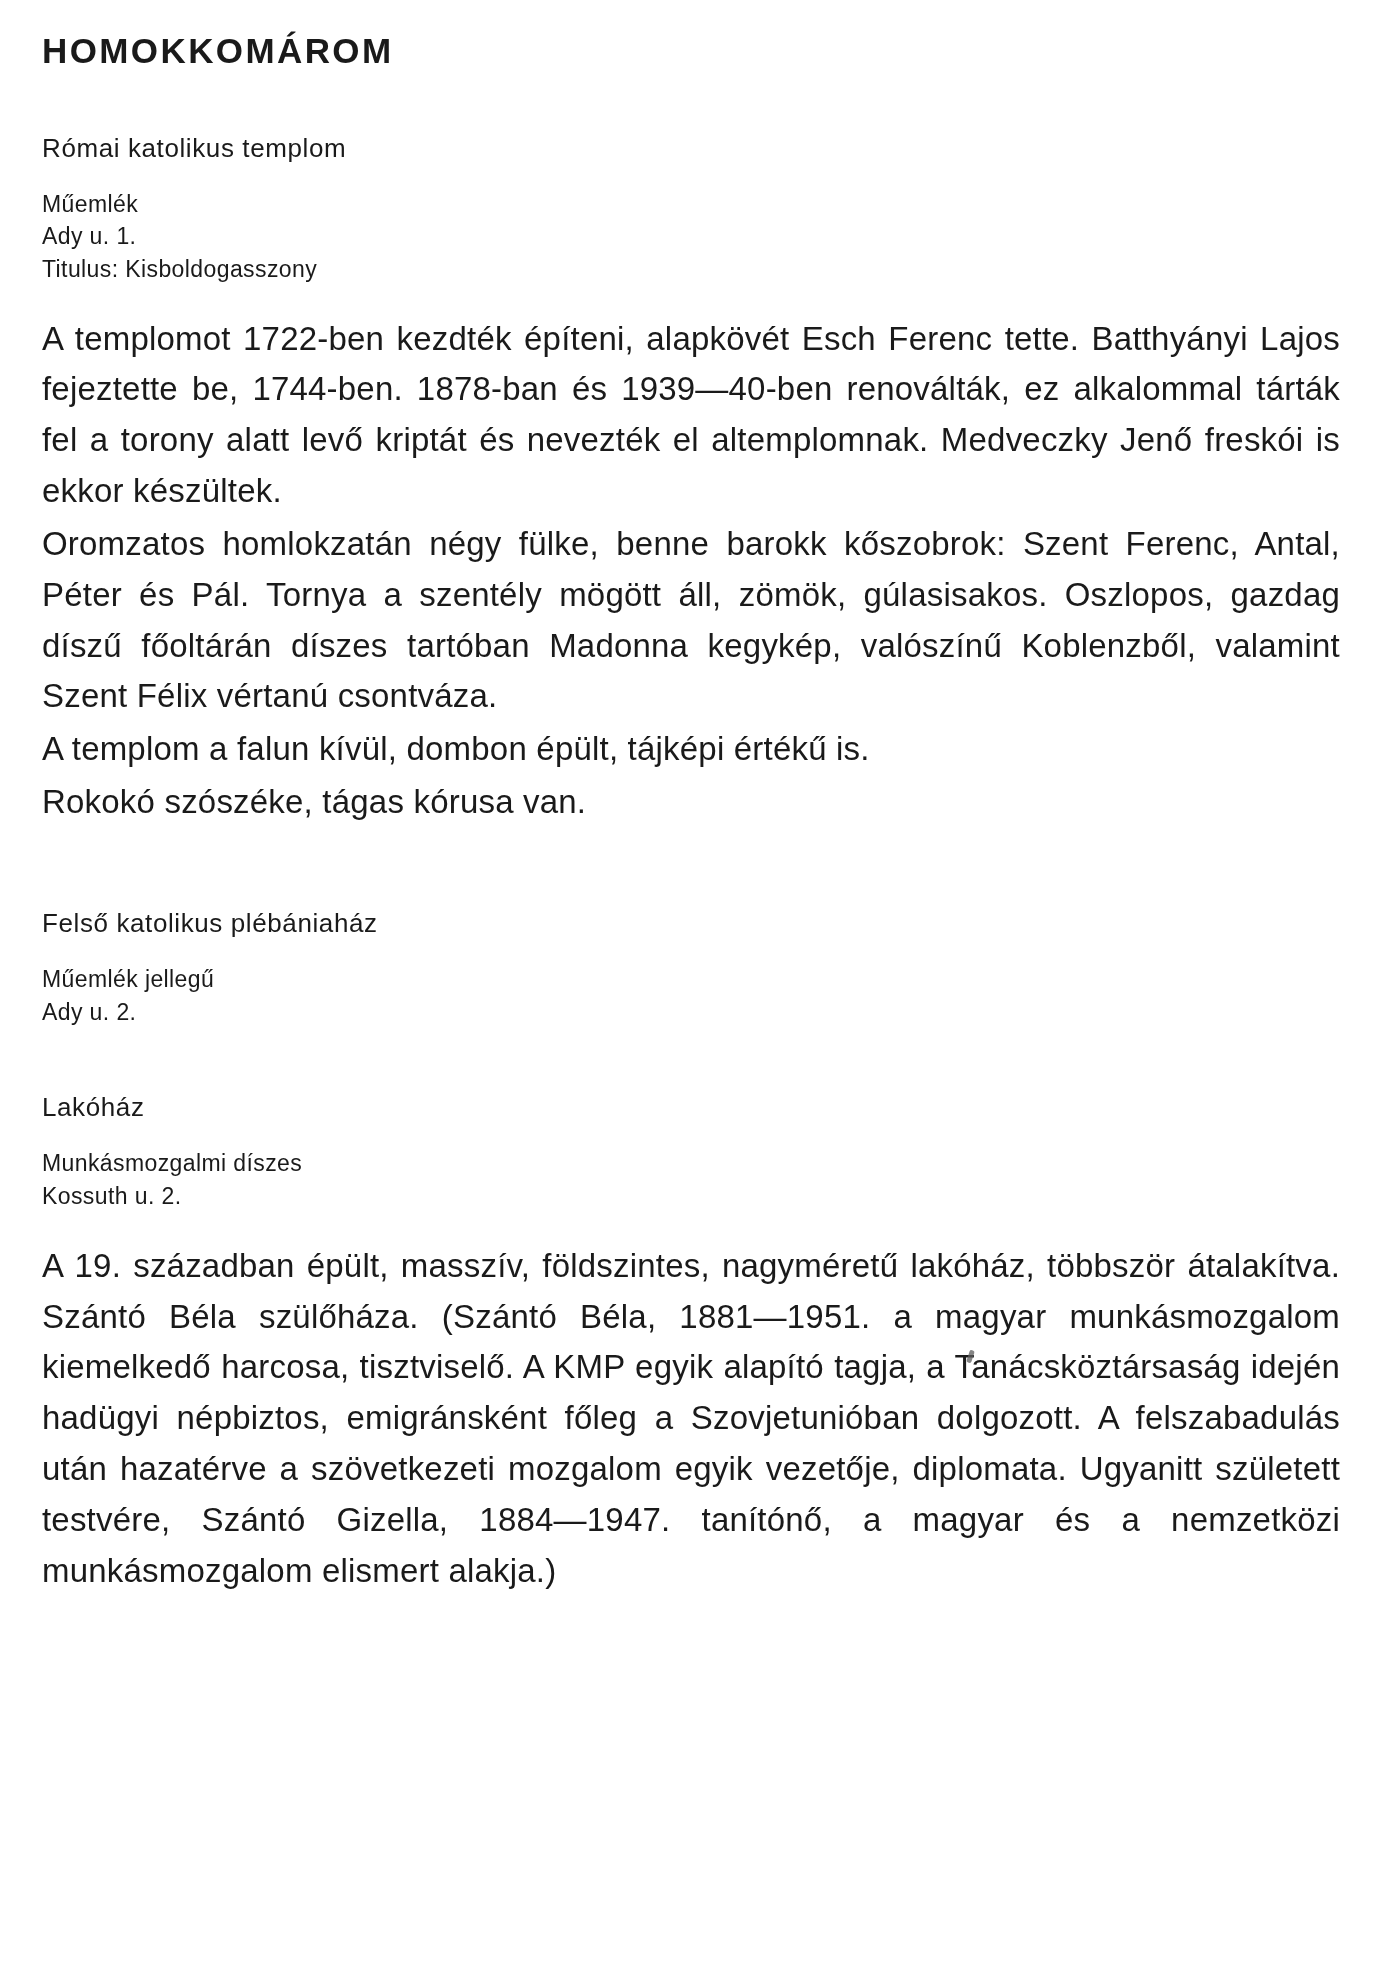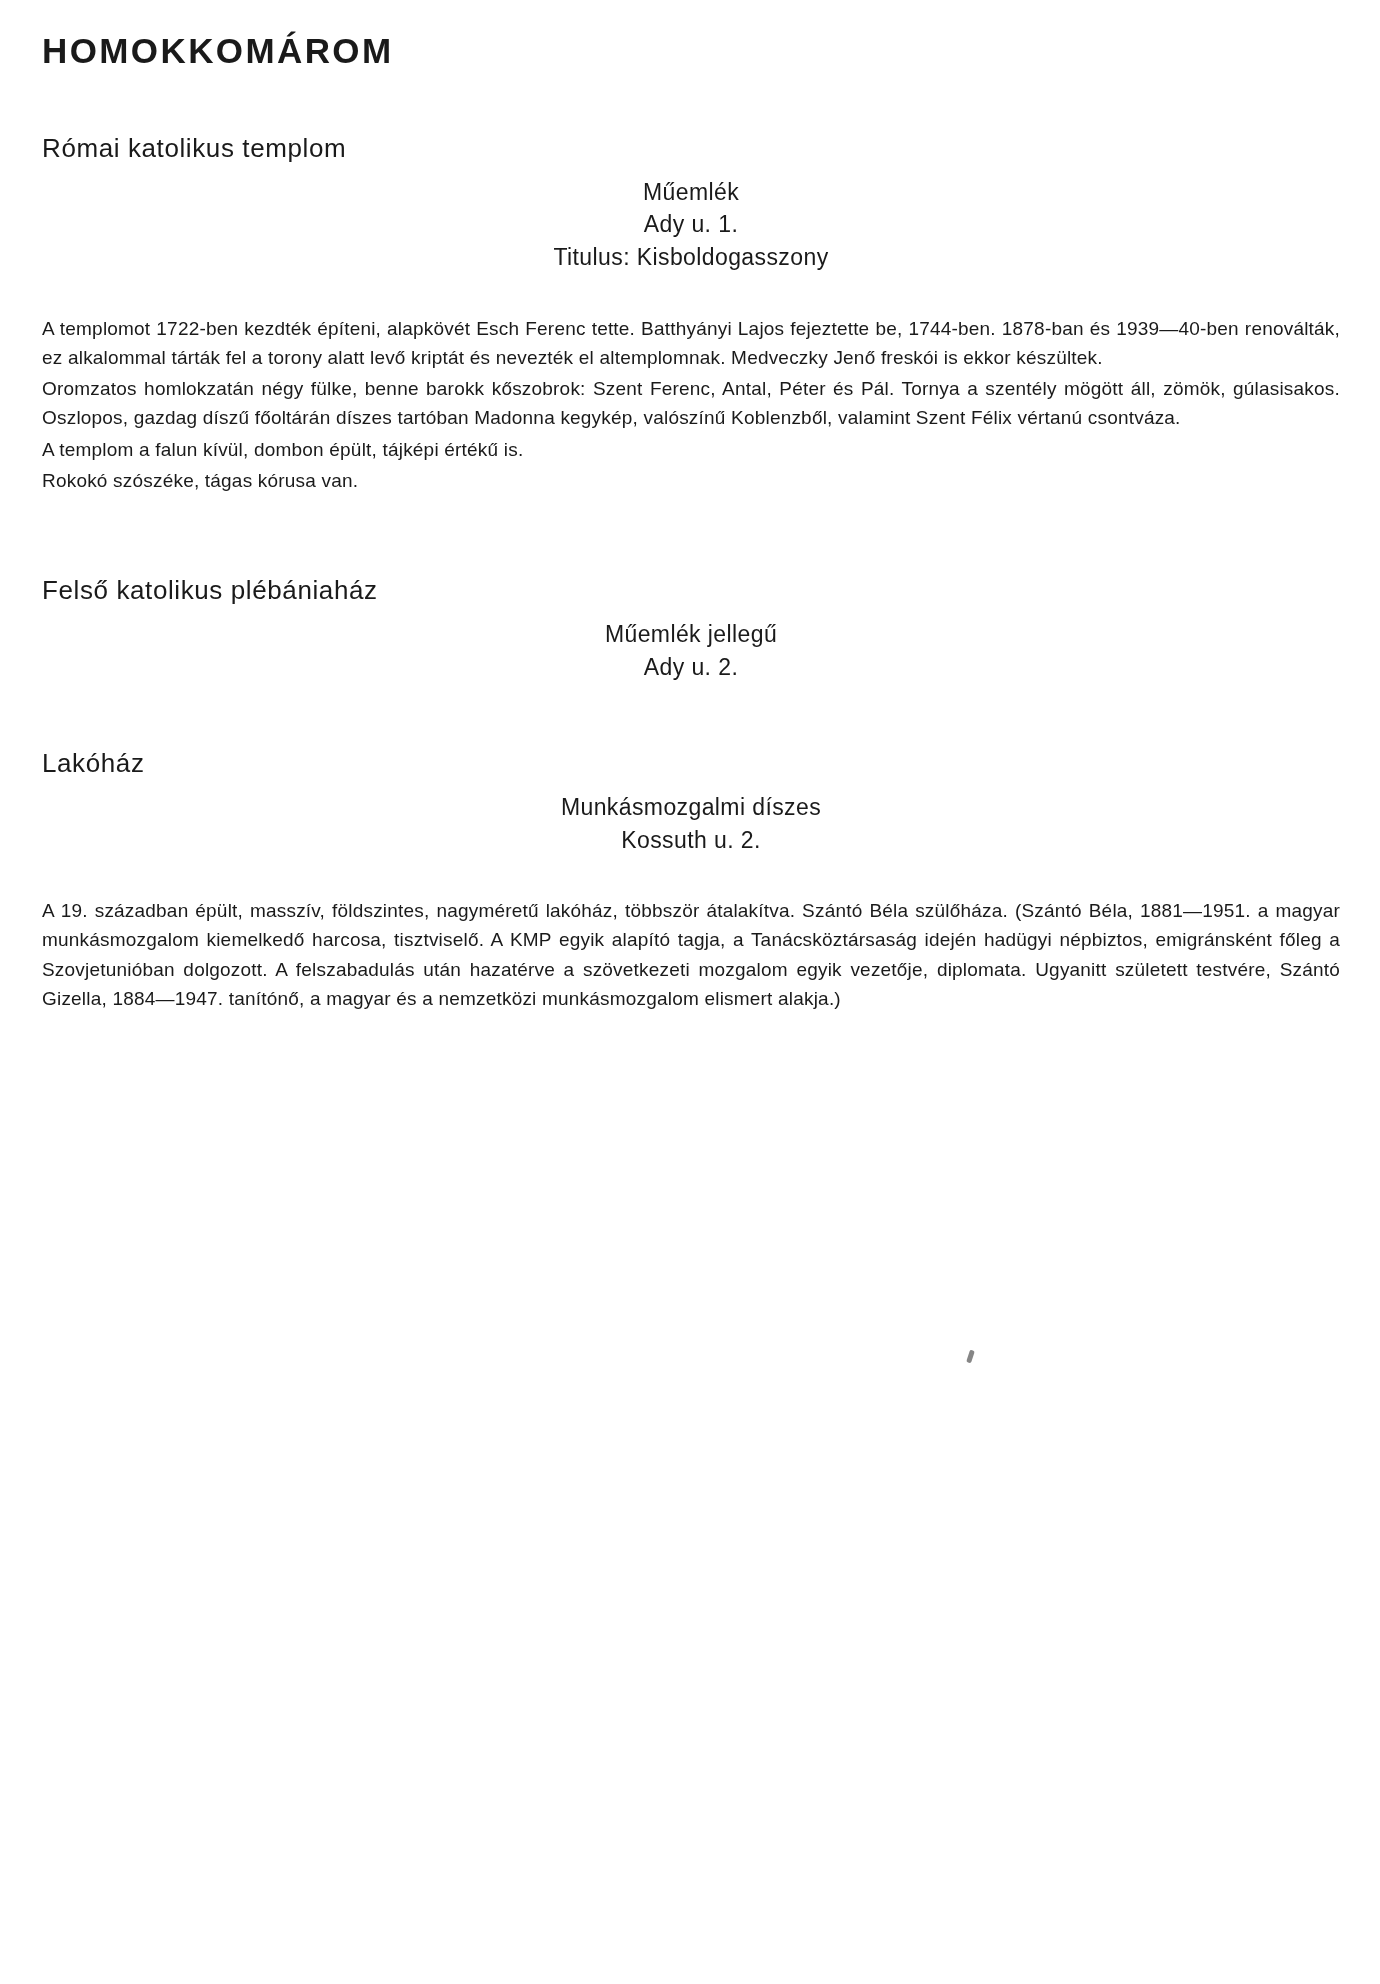--- a/index.html
+++ b/index.html
@@ -39,32 +39,31 @@
     line-height: 1.2;
   }
   .sec-1 .section-heading { margin-top: 62px; }
   .sec-2 .section-heading { margin-top: 80px; }
   .sec-3 .section-heading { margin-top: 64px; }
 
   .meta {
     font-size: 23px;
     line-height: 1.42;
     letter-spacing: 0.4px;
-    margin-top: 12px;
-    text-align: center;
+    margin-top: 24px;
   }
   .meta div { white-space: pre; }
 
   .body-text {
-    font-size: 19px;
+    font-size: 33px;
     line-height: 1.54;
     letter-spacing: 0.2px;
     text-align: justify;
     text-justify: inter-word;
-    margin-top: 40px;
+    margin-top: 28px;
   }
   .body-text p {
     margin: 0 0 2px 0;
     text-align: justify;
   }
   .body-text p:last-child { margin-bottom: 0; }
   .no-justify {
     text-align: left !important;
   }
   .speck {

